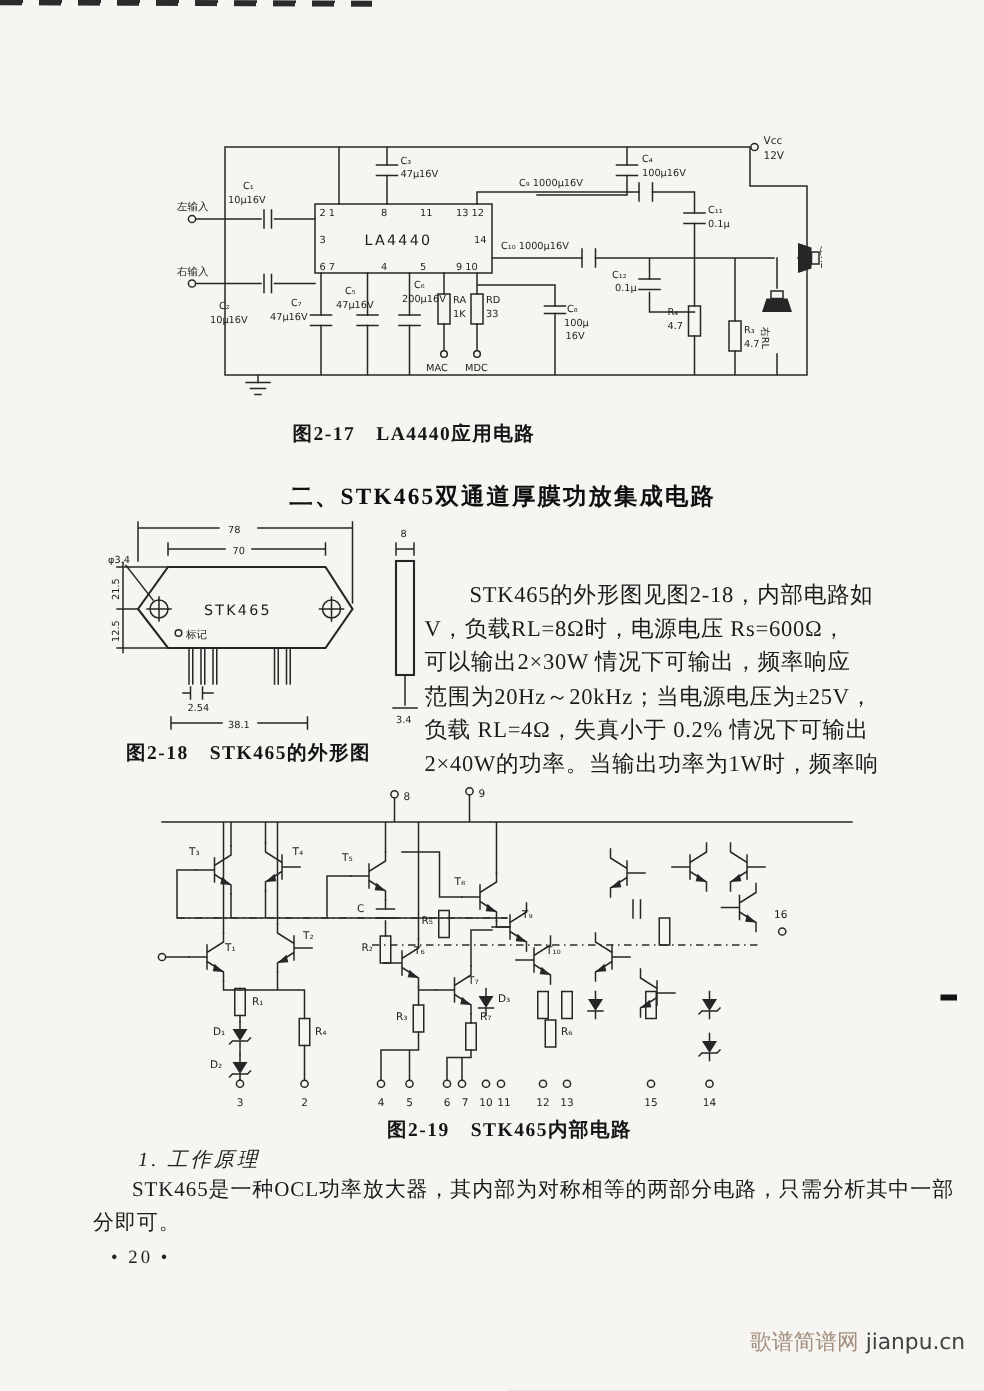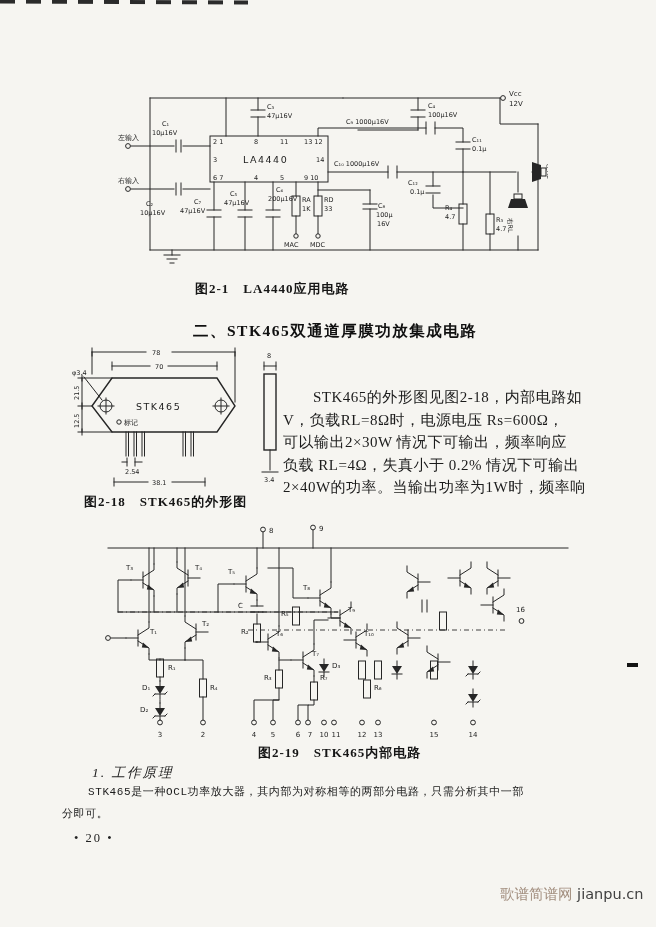--- a/index.html
+++ b/index.html
@@ -26,21 +26,21 @@
   #para{
     left:283px;top:350px;width:336px;font-size:15px;line-height:22.5px;
     color:#1b1b1b;
   }
   #para .ln{white-space:nowrap;letter-spacing:.5px;}
   #para .ln.first{padding-left:30px;margin-top:36px;}
   #subsection-title{
     left:92px;top:764px;font-size:13.5px;font-style:italic;letter-spacing:2px;
     color:#222;
   }
-  .bodyline{font-size:11px;letter-spacing:.6px;color:#1b1b1b;white-space:nowrap;font-family:Liberation Mono, monospace;}
+  .bodyline{font-size:14px;letter-spacing:.6px;color:#1b1b1b;white-space:nowrap;}
   #page-number{left:74px;top:831px;font-size:12.5px;letter-spacing:2px;color:#222;}
   #edge-mark{left:627px;top:663px;width:11px;height:4px;background:#141414;}
   #watermark{left:500px;top:885px;font-family:"DejaVu Sans",sans-serif;font-size:14.5px;white-space:nowrap;}
   #watermark .wm-cn{color:#a28e7e;margin-top:37px;}
   #watermark .wm-en{color:#404040;}
   
   svg .w{stroke:#262626;stroke-width:1;fill:none;stroke-linecap:square;}
   svg .wb{stroke:#262626;stroke-width:1.4;fill:none;}
   svg .dash{stroke:#2e2e2e;stroke-width:.9;fill:none;stroke-dasharray:5 3 1 3;}
   svg .f{fill:#262626;stroke:none;}
@@ -170,21 +170,21 @@
     </g>
     <text class="t65" transform="translate(429,80) rotate(90)">左RL</text>
     <g transform="translate(400,130)">
       <rect class="comp" x="-4" y="-20" width="8" height="5"></rect>
       <polygon class="f" points="-7,-15 7,-15 10,-6 -10,-6"></polygon>
     </g>
     <text class="t65" transform="translate(390,134) rotate(90)">右RL</text>
 
     <path class="w" d="M46,171 H62 M49,175 H59 M52,179 H56"></path>
   </svg>
-  <div class="abs caption" style="left:195px;top:280px">图2-1　LA4440应用电路</div>
+  <div class="abs caption" style="left:195px;top:280px">图2-17　LA4440应用电路</div>
 
   <div class="abs" id="section-heading">二、STK465双通道厚膜功放集成电路</div>
 
   <svg class="abs" style="left:72px;top:344px" width="228" height="148" viewBox="0 0 228 148">
 
     <path class="w" d="M20,8 H74 M100,8 H163 M20,4 V12 M163,4 V12 M20,8 V30 M163,8 V58"></path>
     <text class="t65" x="80" y="11">78</text>
 
     <path class="w" d="M40,22 H78 M96,22 H145 M40,18 V26 M145,18 V26"></path>
     <text class="t65" x="83" y="25">70</text>
@@ -219,20 +219,21 @@
     <rect class="wb" x="192" y="30" width="12" height="76"></rect>
     <path class="w" d="M198,106 V126 M190,128 H206"></path>
     <text class="t65" x="192" y="138">3.4</text>
   </svg>
   <div class="abs caption" style="left:84px;top:493px">图2-18　STK465的外形图</div>
 
   <div class="abs" id="para">
     <div class="ln first">STK465的外形图见图2-18，内部电路如</div>
     <div class="ln">V，负载RL=8Ω时，电源电压 Rs=600Ω，</div>
     <div class="ln">可以输出2×30W 情况下可输出，频率响应</div>
+    <div class="ln">范围为20Hz～20kHz；当电源电压为±25V，</div>
     <div class="ln">负载 RL=4Ω，失真小于 0.2% 情况下可输出</div>
     <div class="ln">2×40W的功率。当输出功率为1W时，频率响</div>
   </div>
 
   <svg class="abs" style="left:98px;top:520px" width="515" height="224" viewBox="0 0 515 224">
 
     <path class="w" d="
       M10,28 H470
       M165,28 V12  M215,28 V10
       M13,118 H28

